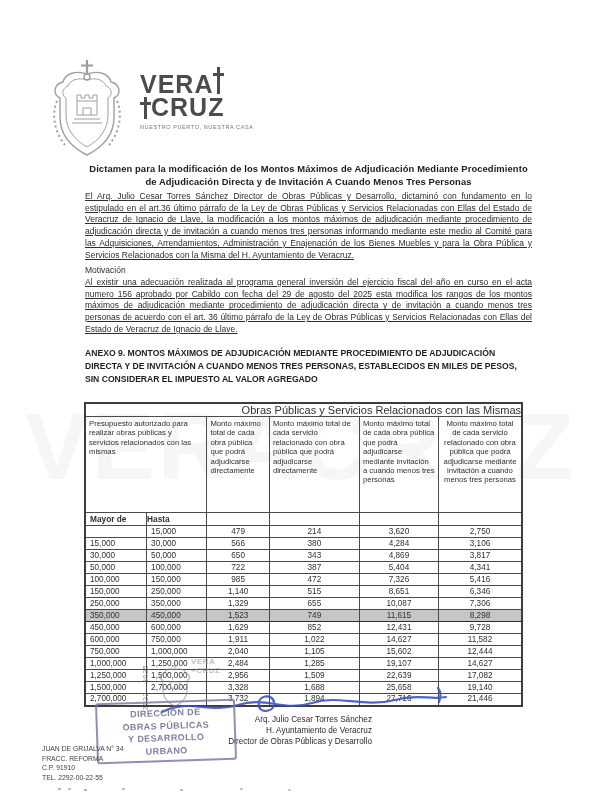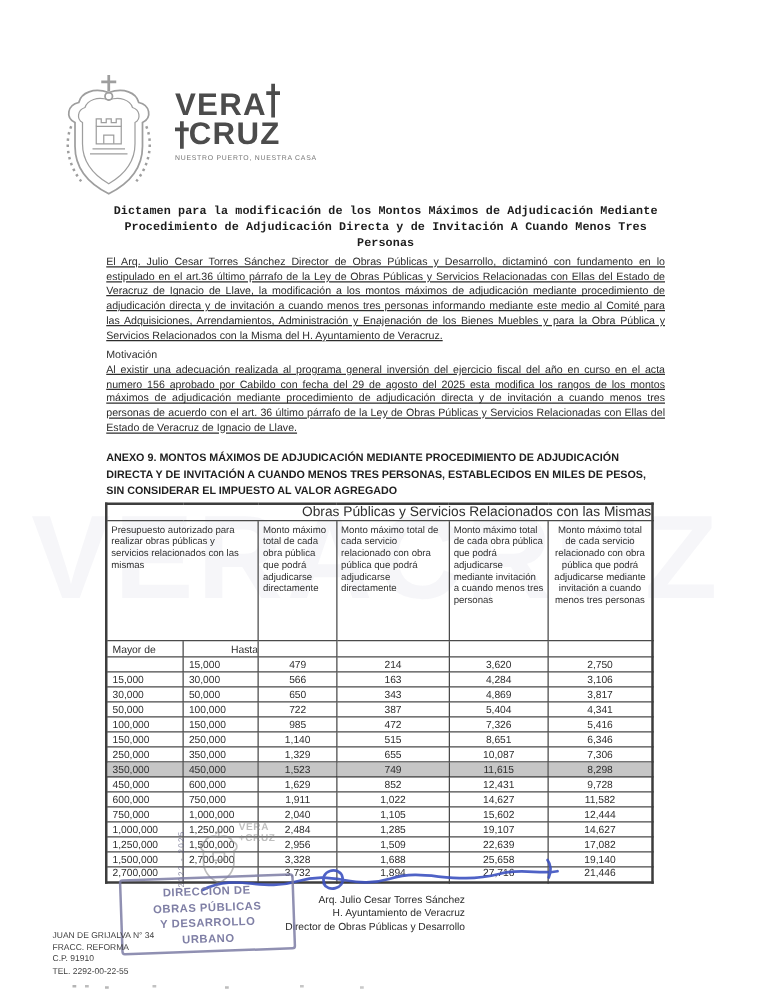--- a/index.html
+++ b/index.html
@@ -18,35 +18,35 @@
   .x-cross i { position:absolute; background:currentColor; }
   .x-cross .v { left:4px; top:0; width:3px; height:22px; }
   .x-cross .h { left:0; top:5px; width:11px; height:3px; }
   .x-cross.tall { height:27px; transform:translateY(-2px); }
   .x-cross.tall .v { height:27px; }
   .x-cross.tall .h { top:6px; }
   .tagline { margin-top:5px; font-size:5.5px; letter-spacing:.6px; color:#757575; }
 
   
   .content { position:absolute; left:85px; top:162px; width:447px; }
-  .doc-title { font-weight:bold; font-size:9.4px; line-height:13px; text-align:center; color:#1c1c1c; letter-spacing:.1px;font-family:Liberation Mono, monospace; }
+  .doc-title { font-weight:bold; font-size:9.4px; line-height:13px; text-align:center; color:#1c1c1c; letter-spacing:.1px; }
   .para { margin-top:3px; font-size:8.5px; line-height:11.7px; text-align:justify; color:#2d2d2d;text-decoration:underline; }
   .motiv-head { margin-top:4px; font-size:8.5px; line-height:11.7px; }
   .annex { margin-top:12px; font-weight:bold; font-size:8.6px; line-height:12.6px; color:#1e1e1e; }
 
   
   .monts { position:absolute; left:84px; top:402px; width:439px; border-collapse:collapse; table-layout:fixed; }
   .monts th, .monts td { border:1px solid #4a4a4a; font-weight:normal; color:#303030; overflow:hidden; }
   .monts { border:2px solid #3d3d3d; }
   .gh th { height:13px; font-size:11px; text-align:right; }
   .bigh th { height:96px; vertical-align:top; font-size:7.7px; line-height:9.4px; padding:2px 3px; text-align:left; }
   .bigh th.ctr { text-align:center; }
-  .subh td { height:13px; font-size:8.3px; font-weight:normal; }
+  .subh td { height:13px; font-size:8.3px; font-weight:bold; }
   .subh td:first-child { padding-left:4px; text-align:left; }
-  .subh td.ctr { text-align:right; }
+  .subh td.ctr { text-align:left; }
   .monts tbody td { height:12px; font-size:8.2px; line-height:10px; padding:0 2px; text-align:center; }
   .monts tbody td.left { text-align:left; padding-left:4px; }
   .monts tbody tr.hl td { background:#c6c6c6; border-top:1.5px solid #2e2e2e; border-bottom:1.5px solid #2e2e2e; }
 
   
   .watermark { position:absolute; left:0; right:10px; top:392px; text-align:center; white-space:nowrap;
     font-size:95px; font-weight:bold; letter-spacing:3px; color:rgba(135,145,175,0.08); pointer-events:none; }
   .years-vert { position:absolute; left:142px; top:634px; height:76px; writing-mode:vertical-rl;
     transform:rotate(180deg); font-size:6.5px; letter-spacing:1px; color:rgba(95,95,130,.75); }
   .mini-seal { position:absolute; left:157px; top:650px; width:90px; height:60px; opacity:.55; color:#808080; }
@@ -149,21 +149,21 @@
           <td class="left">15,000</td>
           <td>479</td>
           <td>214</td>
           <td>3,620</td>
           <td>2,750</td>
         </tr>
         <tr>
           <td class="left">15,000</td>
           <td class="left">30,000</td>
           <td>566</td>
-          <td>163</td>
+          <td>380</td>
           <td>4,284</td>
           <td>3,106</td>
         </tr>
         <tr>
           <td class="left">30,000</td>
           <td class="left">50,000</td>
           <td>650</td>
           <td>343</td>
           <td>4,869</td>
           <td>3,817</td>

